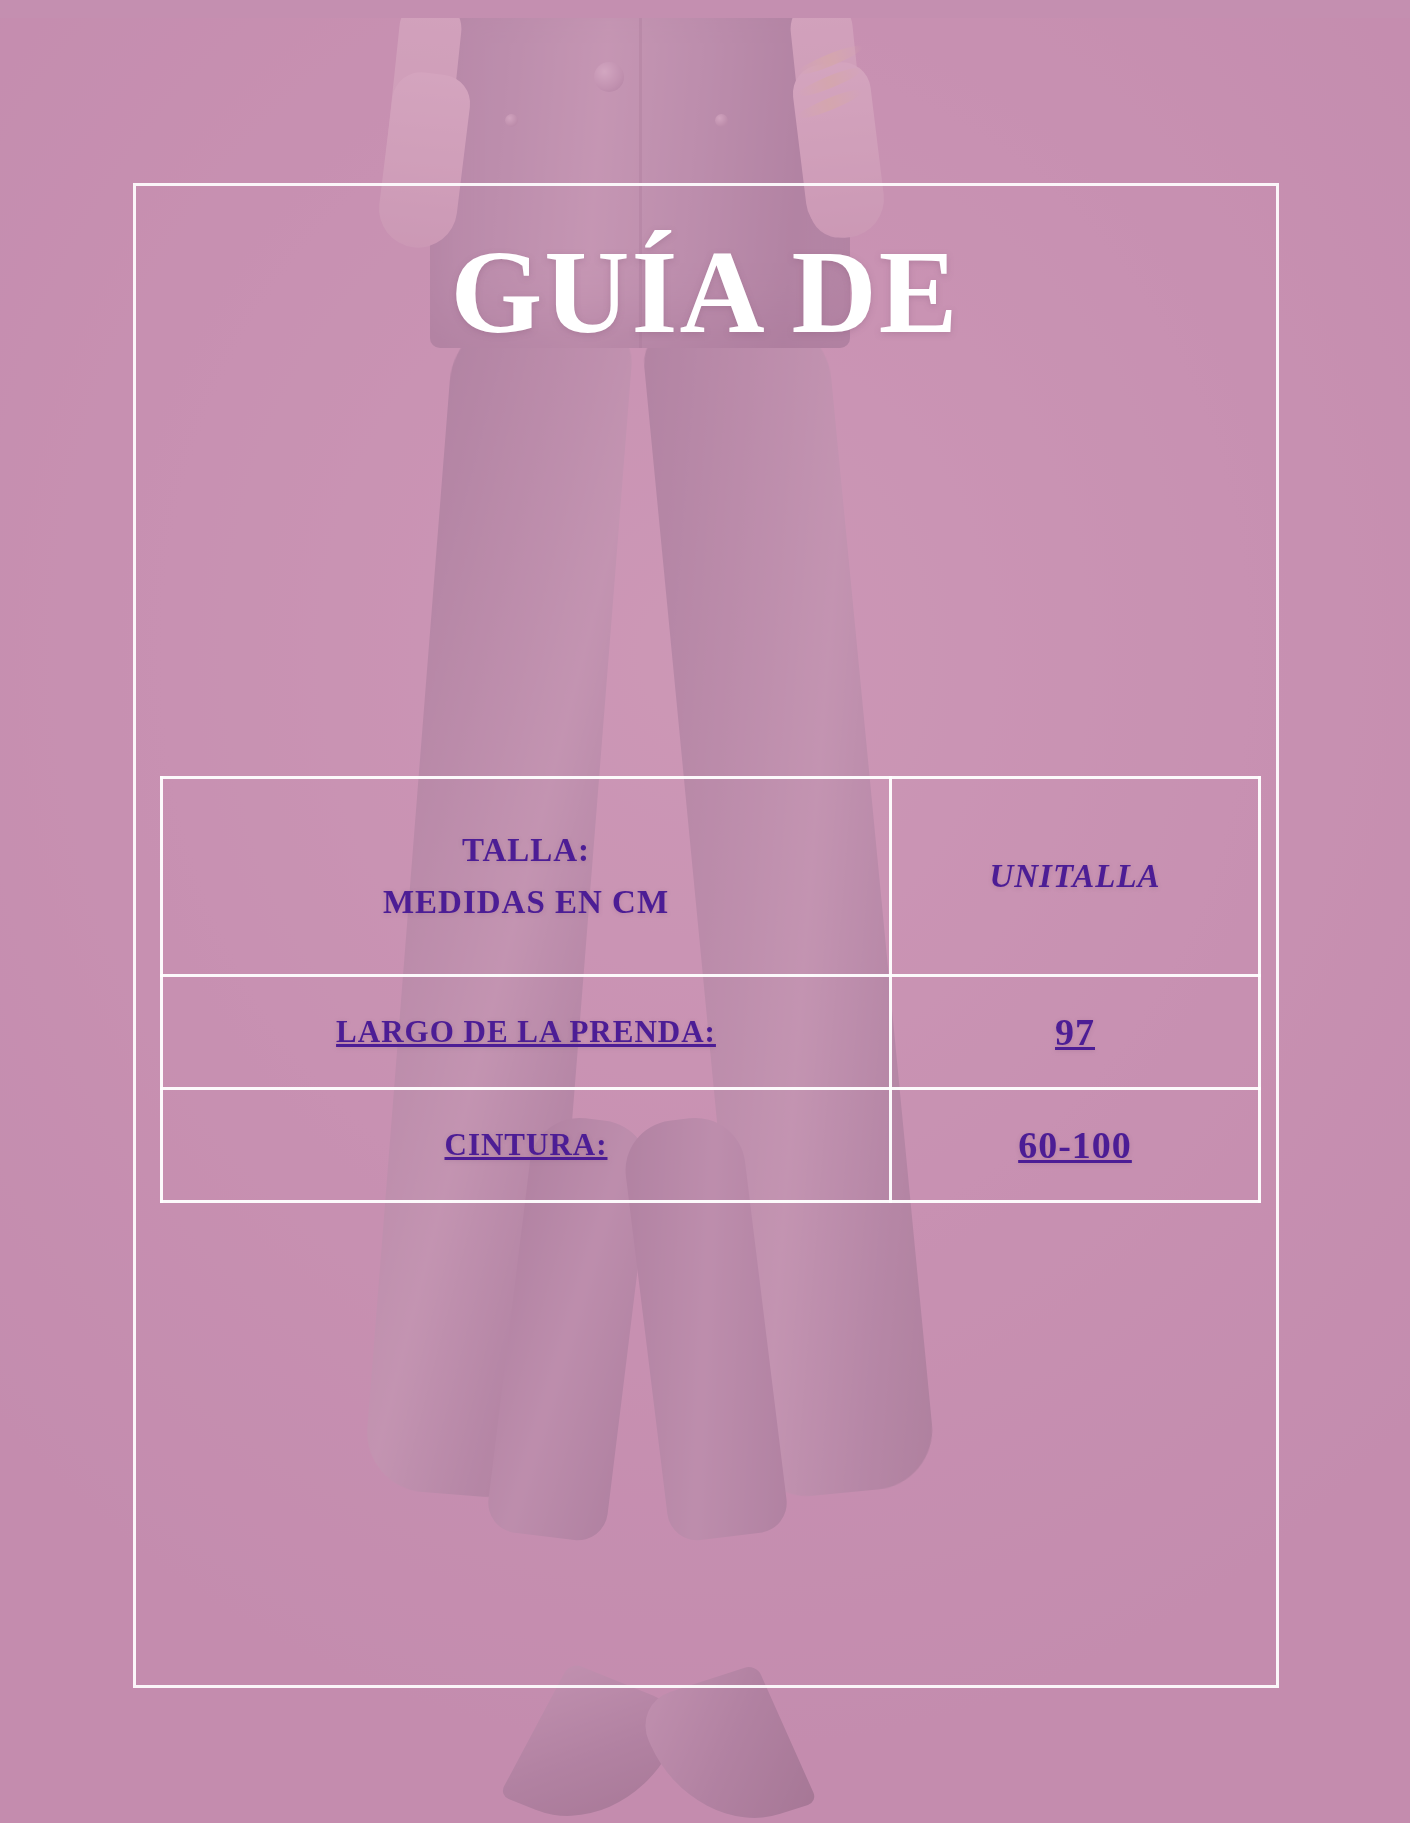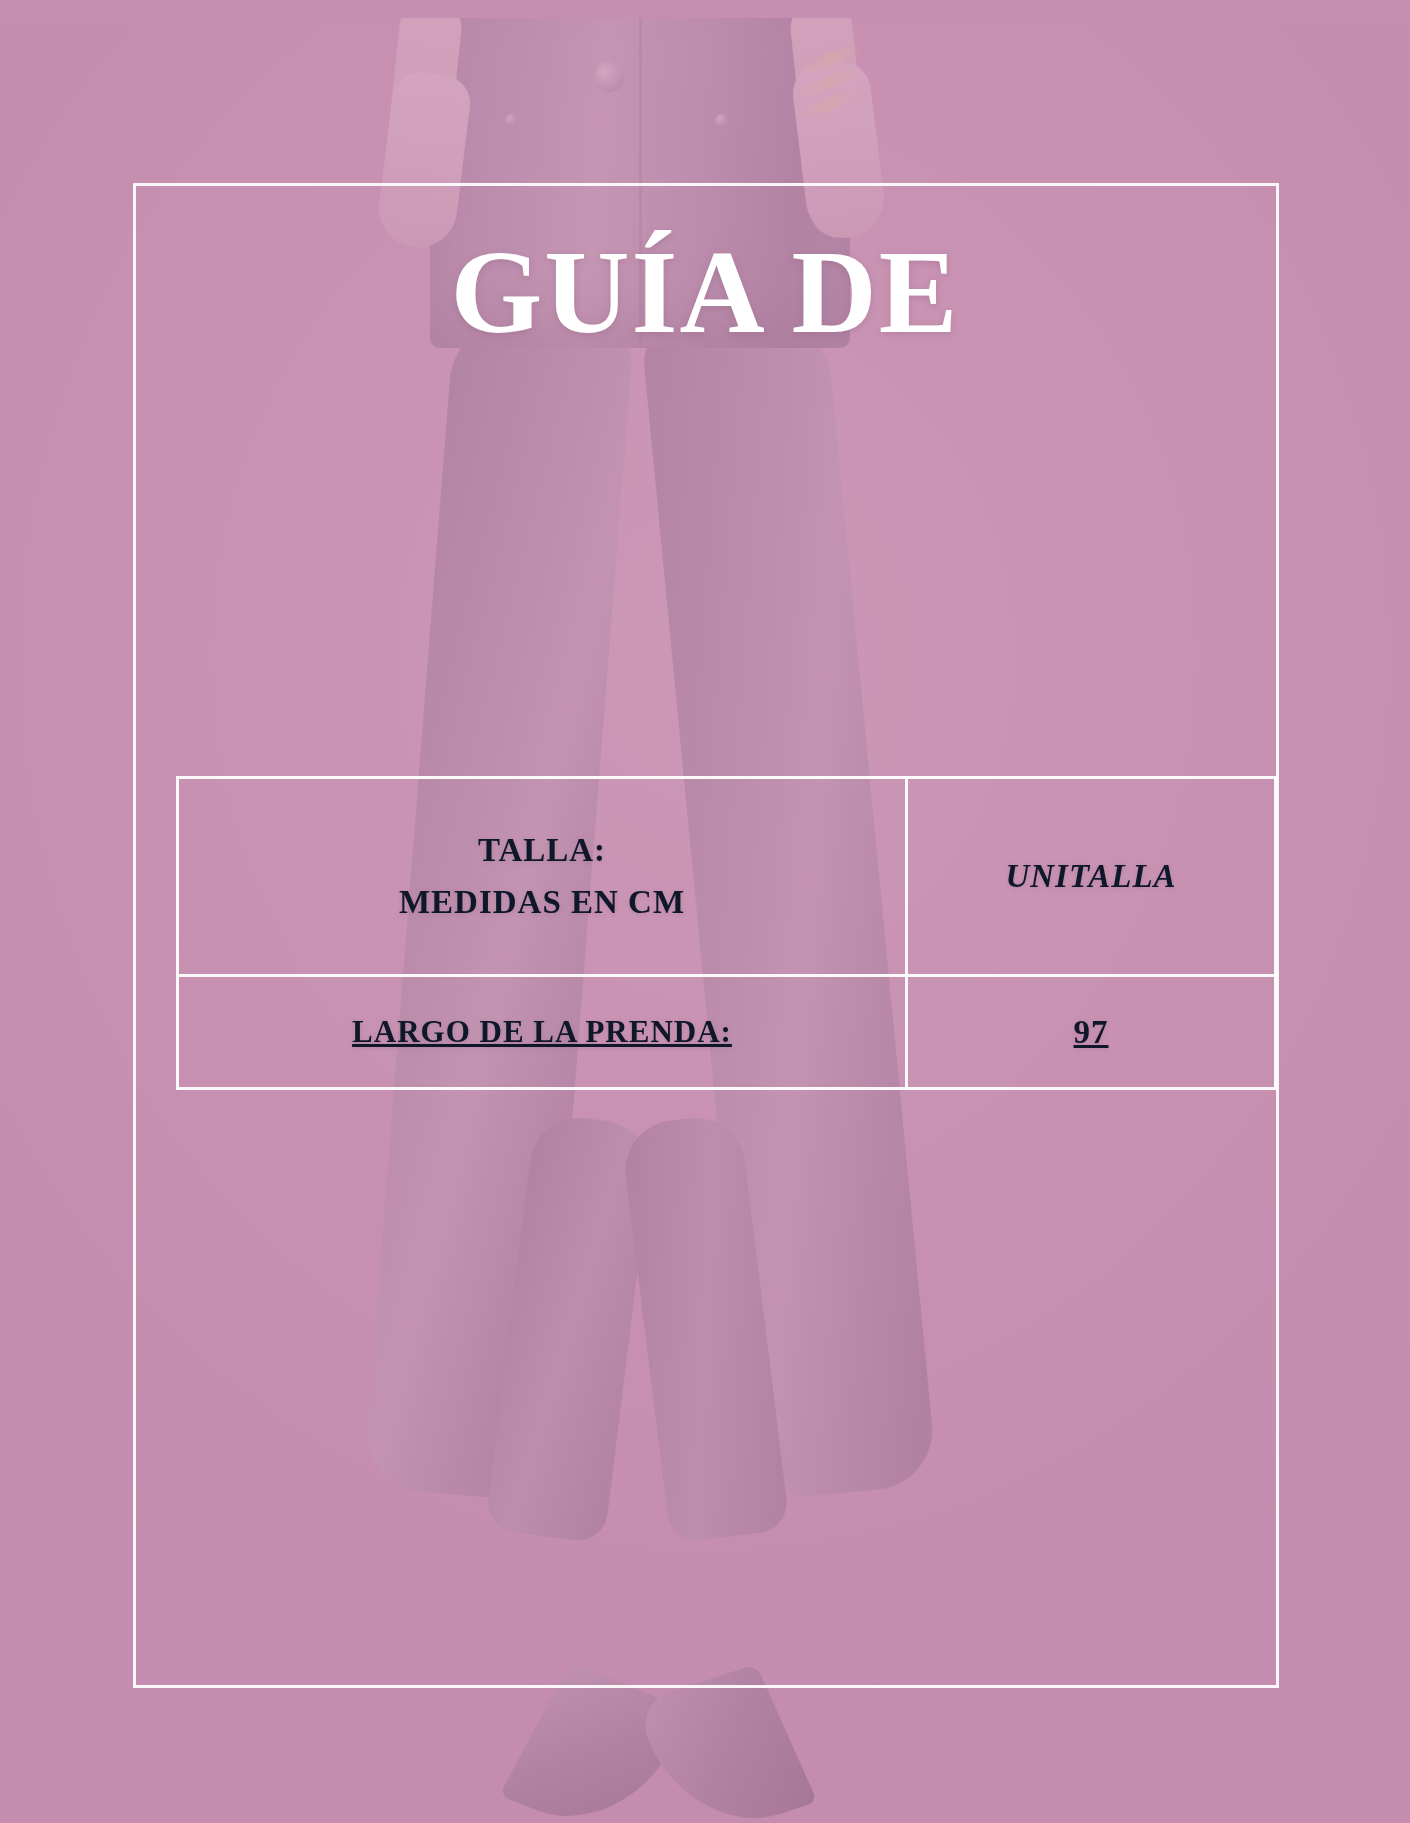--- a/index.html
+++ b/index.html
@@ -223,45 +223,45 @@
     font-weight: bold;
     font-size: 118px;
     line-height: 1.02;
     letter-spacing: 2px;
     text-shadow: 0 2px 6px rgba(140, 95, 125, .35);
   }
 
   
   .size-table {
     position: absolute;
-    left: 176px;
+    left: 160px;
     top: 758px;
     width: 1088px;
     border-collapse: collapse;
-    color: #0f172a;
+    color: #4c1d95;
     table-layout: fixed;
   }
   .size-table td {
     border: 3px solid rgba(255,255,255,.95);
     text-align: center;
     vertical-align: middle;
     font-family: "Liberation Serif", serif;
     font-weight: bold;
     letter-spacing: 1px;
     text-shadow: 0 1px 4px rgba(140, 95, 125, .3);
   }
   .col-label { width: 724px; }
   .col-value { width: 364px; }
 
   .head-row td { height: 193px; font-size: 33px; }
   .head-label-line { display: block; line-height: 1.55; }
   .head-value { font-size: 33px; font-style: italic; }
 
   .body-row td { height: 108px; font-size: 31px; text-decoration: underline; }
-  .body-row .value { font-size: 33px; }
+  .body-row .value { font-size: 38px; }
 </style>
 </head>
 <body>
 
 <div class="page">
 
   <div class="photo-layer">
     <div class="wall"></div>
 
     <div class="leg leg-left"></div>
@@ -306,16 +306,20 @@
       </tr>
 
       <tr class="body-row">
         <td class="col-label">LARGO DE LA PRENDA:</td>
         <td class="col-value value">97</td>
       </tr>
 
 
 
 
+      <tr class="body-row">
+        <td class="col-label">CINTURA:</td>
+        <td class="col-value value">60-100</td>
+      </tr>
     </tbody>
   </table>
 
 </div>
 
 </body></html>

